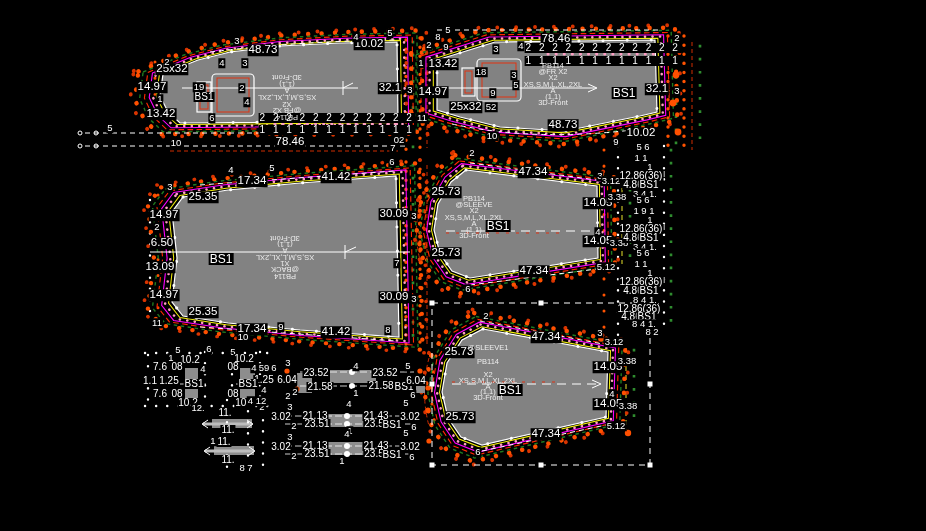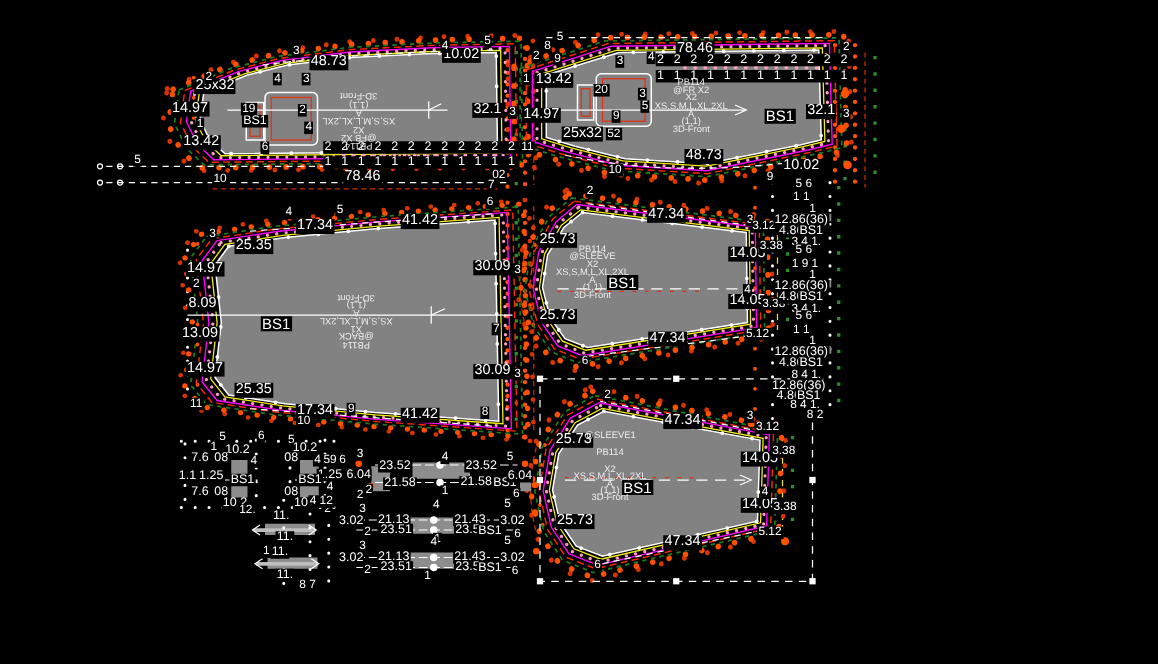--- a/index.html
+++ b/index.html
@@ -332,36 +332,36 @@
       <span class="lb num" style="left: 616px; top: 142px;">9</span>
       <span class="lb num" style="left: 448px; top: 30px;">5</span>
       <span class="lb num" style="left: 438px; top: 37px;">8</span>
       <span class="lb num" style="left: 429px; top: 45px;">2</span>
       <span class="lb num" style="left: 446px; top: 47px;">9</span>
       <span class="lb num" style="left: 421px; top: 63px;">1</span>
       <span class="lb num" style="left: 422px; top: 118px;">11</span>
       <span class="lb num" style="left: 677px; top: 38px;">2</span>
       <span class="lb num" style="left: 496px; top: 49px;">3</span>
       <span class="lb num" style="left: 521px; top: 46px;">4</span>
-      <span class="lb num" style="left: 481px; top: 72px;">20</span>
+      <span class="lb num" style="left: 481px; top: 72px;">18</span>
       <span class="lb num" style="left: 514px; top: 75px;">3</span>
       <span class="lb num" style="left: 516px; top: 85px;">5</span>
       <span class="lb num" style="left: 493px; top: 93px;">9</span>
       <span class="lb info" style="left: 553px; top: 66px;">PB114</span>
       <span class="lb info" style="left: 553px; top: 72px;">@FR X2</span>
       <span class="lb info" style="left: 553px; top: 78px;">X2</span>
       <span class="lb info" style="left: 553px; top: 85px;">XS,S,M,L,XL,2XL</span>
       <span class="lb info" style="left: 553px; top: 91px;">A</span>
       <span class="lb info" style="left: 553px; top: 97px;">(1,1)</span>
       <span class="lb info" style="left: 553px; top: 103px;">3D-Front</span>
       <span class="lb dim" style="left: 252px; top: 181px;">17.34</span>
       <span class="lb dim" style="left: 336px; top: 177px;">41.42</span>
       <span class="lb dim" style="left: 203px; top: 197px;">25.35</span>
       <span class="lb dim" style="left: 164px; top: 215px;">14.97</span>
-      <span class="lb dim" style="left: 162px; top: 243px;">8.09</span>
+      <span class="lb dim" style="left: 162px; top: 243px;">6.50</span>
       <span class="lb dim" style="left: 160px; top: 267px;">13.09</span>
       <span class="lb dim" style="left: 164px; top: 295px;">14.97</span>
       <span class="lb dim" style="left: 203px; top: 312px;">25.35</span>
       <span class="lb dim" style="left: 252px; top: 329px;">17.34</span>
       <span class="lb dim" style="left: 336px; top: 332px;">41.42</span>
       <span class="lb dim" style="left: 394px; top: 214px;">30.09</span>
       <span class="lb num" style="left: 414px; top: 216px;">3</span>
       <span class="lb dim" style="left: 394px; top: 297px;">30.09</span>
       <span class="lb num" style="left: 414px; top: 299px;">3</span>
       <span class="lb name" style="left: 221px; top: 259px;">BS1</span>

